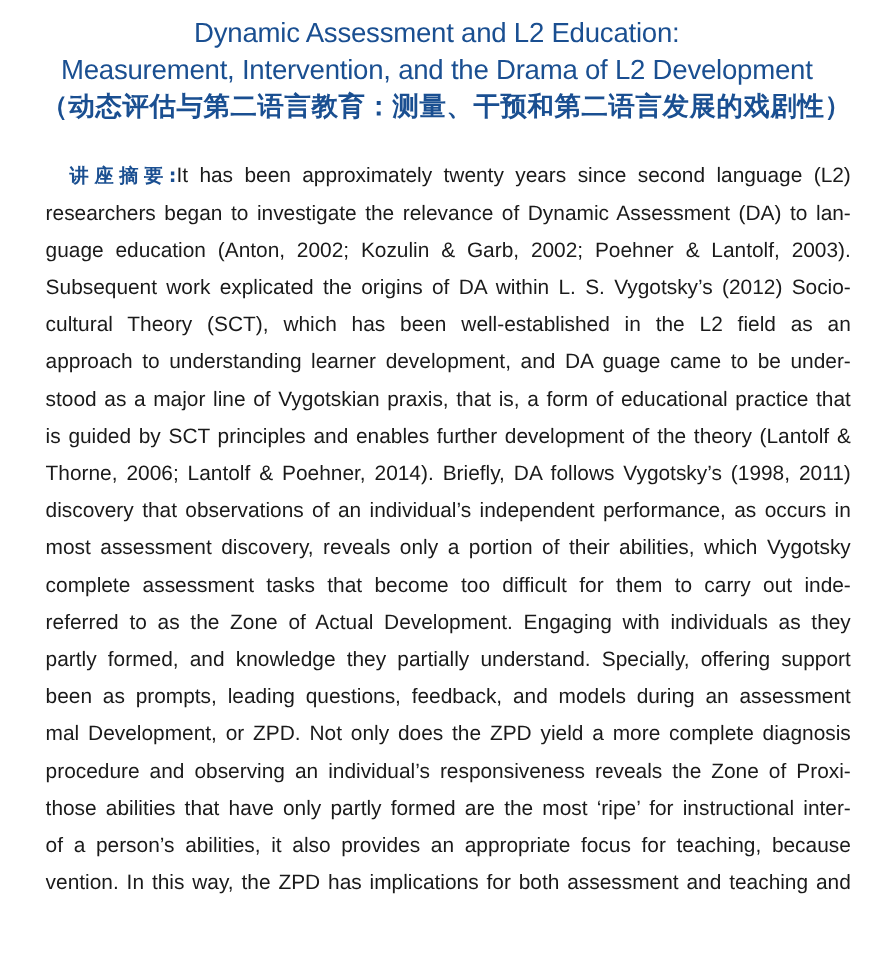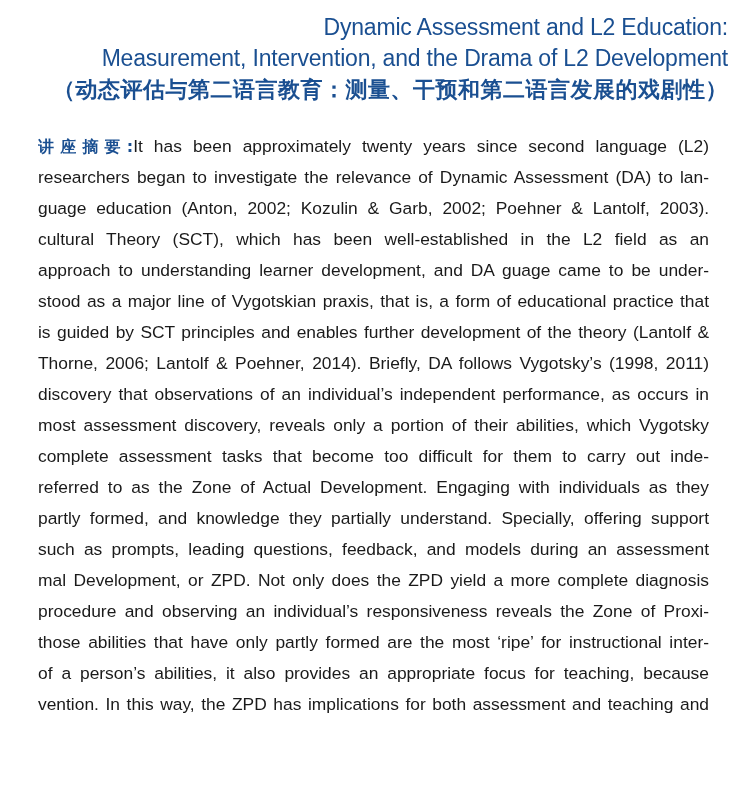--- a/index.html
+++ b/index.html
@@ -11,21 +11,21 @@
       width: 742px;
       height: 811px;
       overflow: hidden;
       position: relative;
     }
     .title-block {
       position: absolute;
       left: 0;
       top: 12px;
       width: 728px;
-      text-align: right;
+      text-align: center;
       color: #1a4f91;
       font-family: "Liberation Sans", "DejaVu Sans", sans-serif;
     }
     .title-line {
       font-size: 23px;
       line-height: 31px;
       white-space: nowrap;
       letter-spacing: -0.2px;
     }
     .title-cn {
@@ -53,44 +53,46 @@
       white-space: nowrap;
       text-align: justify;
       text-align-last: justify;
       overflow: hidden;
     }
     .label {
       color: #1a4f91;
       font-weight: bold;
       font-family: "DejaVu Sans", sans-serif;
       font-size: 16px;
+      margin-left: 20px;
     }
   </style>
 </head>
 <body>
 
 <div class="title-block">
   <div class="title-line">Dynamic Assessment and L2 Education:</div>
   <div class="title-line">Measurement, Intervention, and the Drama of L2 Development</div>
   <div class="title-cn">（动态评估与第二语言教育：测量、干预和第二语言发展的戏剧性）</div>
 </div>
 
 <div class="body-text">
   <span class="line"><span class="label">讲座摘要:</span><span>It has been approximately twenty years since second language (L2)</span></span>
   <span class="line">researchers began to investigate the relevance of Dynamic Assessment (DA) to lan-</span>
   <span class="line">guage education (Anton, 2002; Kozulin &amp; Garb, 2002; Poehner &amp; Lantolf, 2003).</span>
+  <span class="line">Subsequent work explicated the origins of DA within L. S. Vygotsky’s (2012) Socio-</span>
   <span class="line">cultural Theory (SCT), which has been well-established in the L2 field as an</span>
   <span class="line">approach to understanding learner development, and DA guage came to be under-</span>
   <span class="line">stood as a major line of Vygotskian praxis, that is, a form of educational practice that</span>
   <span class="line">is guided by SCT principles and enables further development of the theory (Lantolf &amp;</span>
   <span class="line">Thorne, 2006; Lantolf &amp; Poehner, 2014). Briefly, DA follows Vygotsky’s (1998, 2011)</span>
   <span class="line">discovery that observations of an individual’s independent performance, as occurs in</span>
   <span class="line">most assessment discovery, reveals only a portion of their abilities, which Vygotsky</span>
   <span class="line">complete assessment tasks that become too difficult for them to carry out inde-</span>
   <span class="line">referred to as the Zone of Actual Development. Engaging with individuals as they</span>
   <span class="line">partly formed, and knowledge they partially understand. Specially, offering support</span>
-  <span class="line">such as prompts, leading questions, feedback, and models during an assessment</span>
+  <span class="line">been as prompts, leading questions, feedback, and models during an assessment</span>
   <span class="line">mal Development, or ZPD. Not only does the ZPD yield a more complete diagnosis</span>
   <span class="line">procedure and observing an individual’s responsiveness reveals the Zone of Proxi-</span>
   <span class="line">those abilities that have only partly formed are the most ‘ripe’ for instructional inter-</span>
   <span class="line">of a person’s abilities, it also provides an appropriate focus for teaching, because</span>
   <span class="line">vention. In this way, the ZPD has implications for both assessment and teaching and</span>
 </div>
 
 </body></html>

